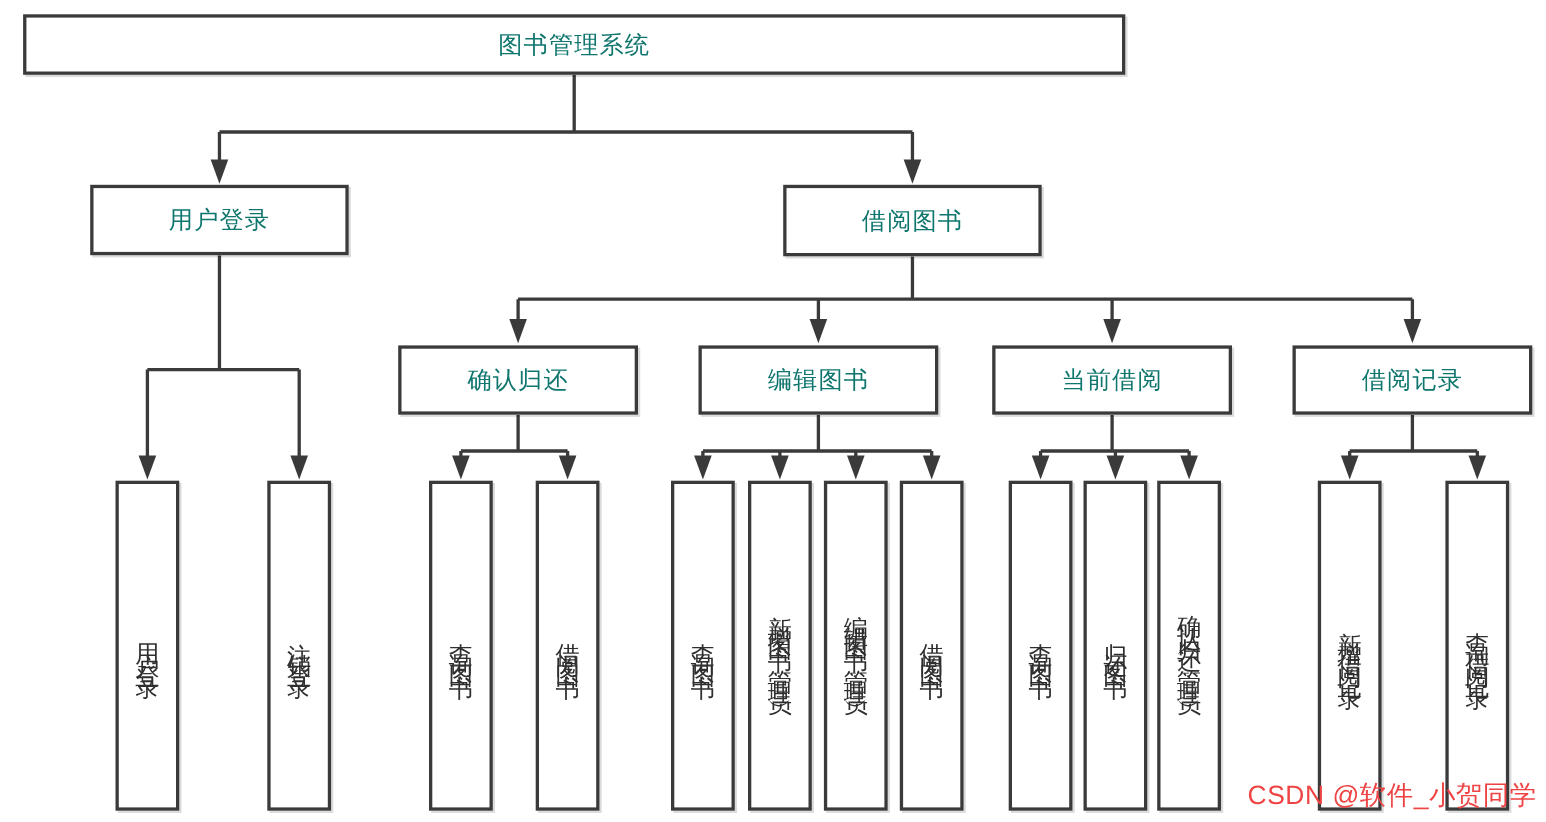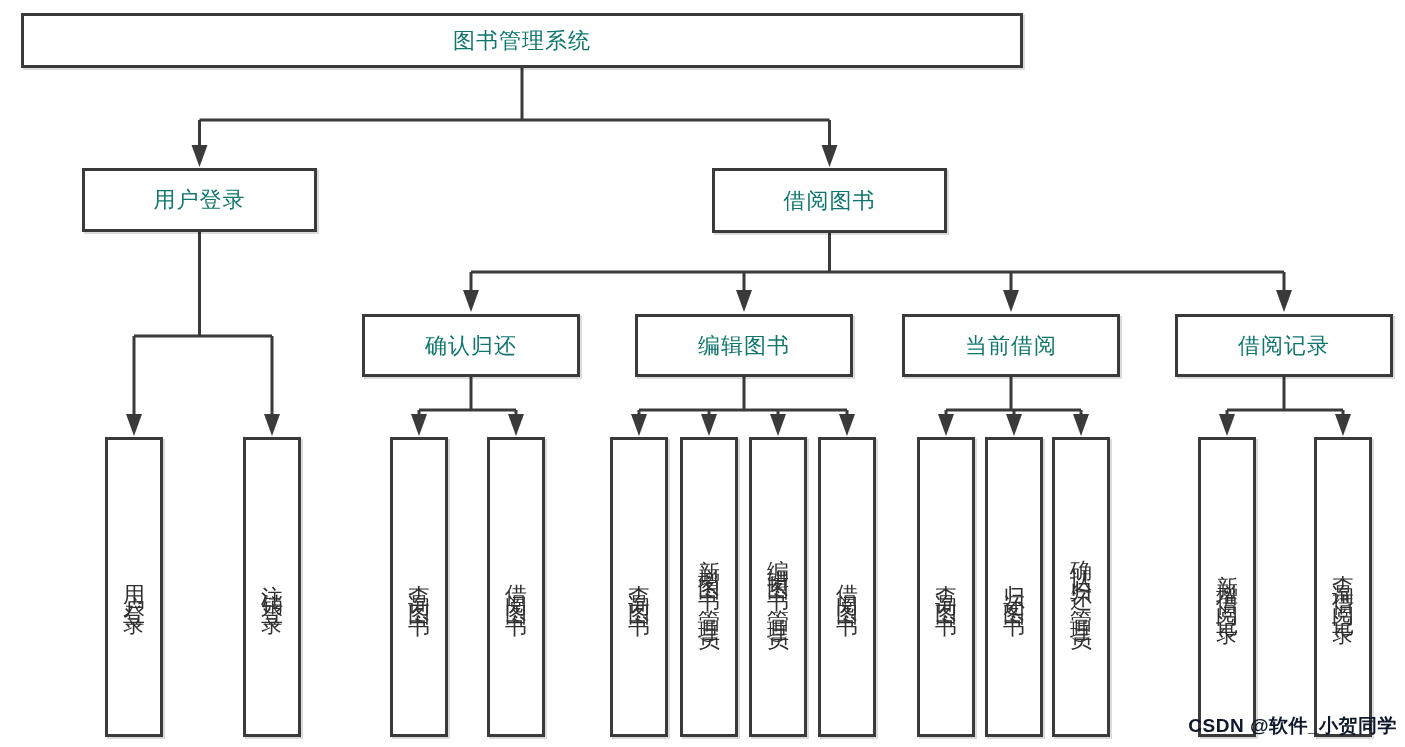--- a/index.html
+++ b/index.html
@@ -46,25 +46,24 @@
     text-orientation: mixed;
     font-size: 22px;
     letter-spacing: 10px;
     color: #2f2f2f;
     line-height: 1;
   }
   .watermark {
     position: absolute;
     right: 8px;
     bottom: 8px;
-    font-size: 19px;
+    font-size: 24px;
     letter-spacing: 0.5px;
-    color: #0f172a;
+    color: #ef4444;
     white-space: nowrap;
-    font-weight: bold;
   }
 </style>
 </head>
 <body>
 
 <div class="stage">
 
   <svg class="connectors" viewBox="0 0 1405 747" xmlns="http://www.w3.org/2000/svg" aria-hidden="true">
     <g stroke="#3a3a3a" stroke-width="3" fill="none">
 

